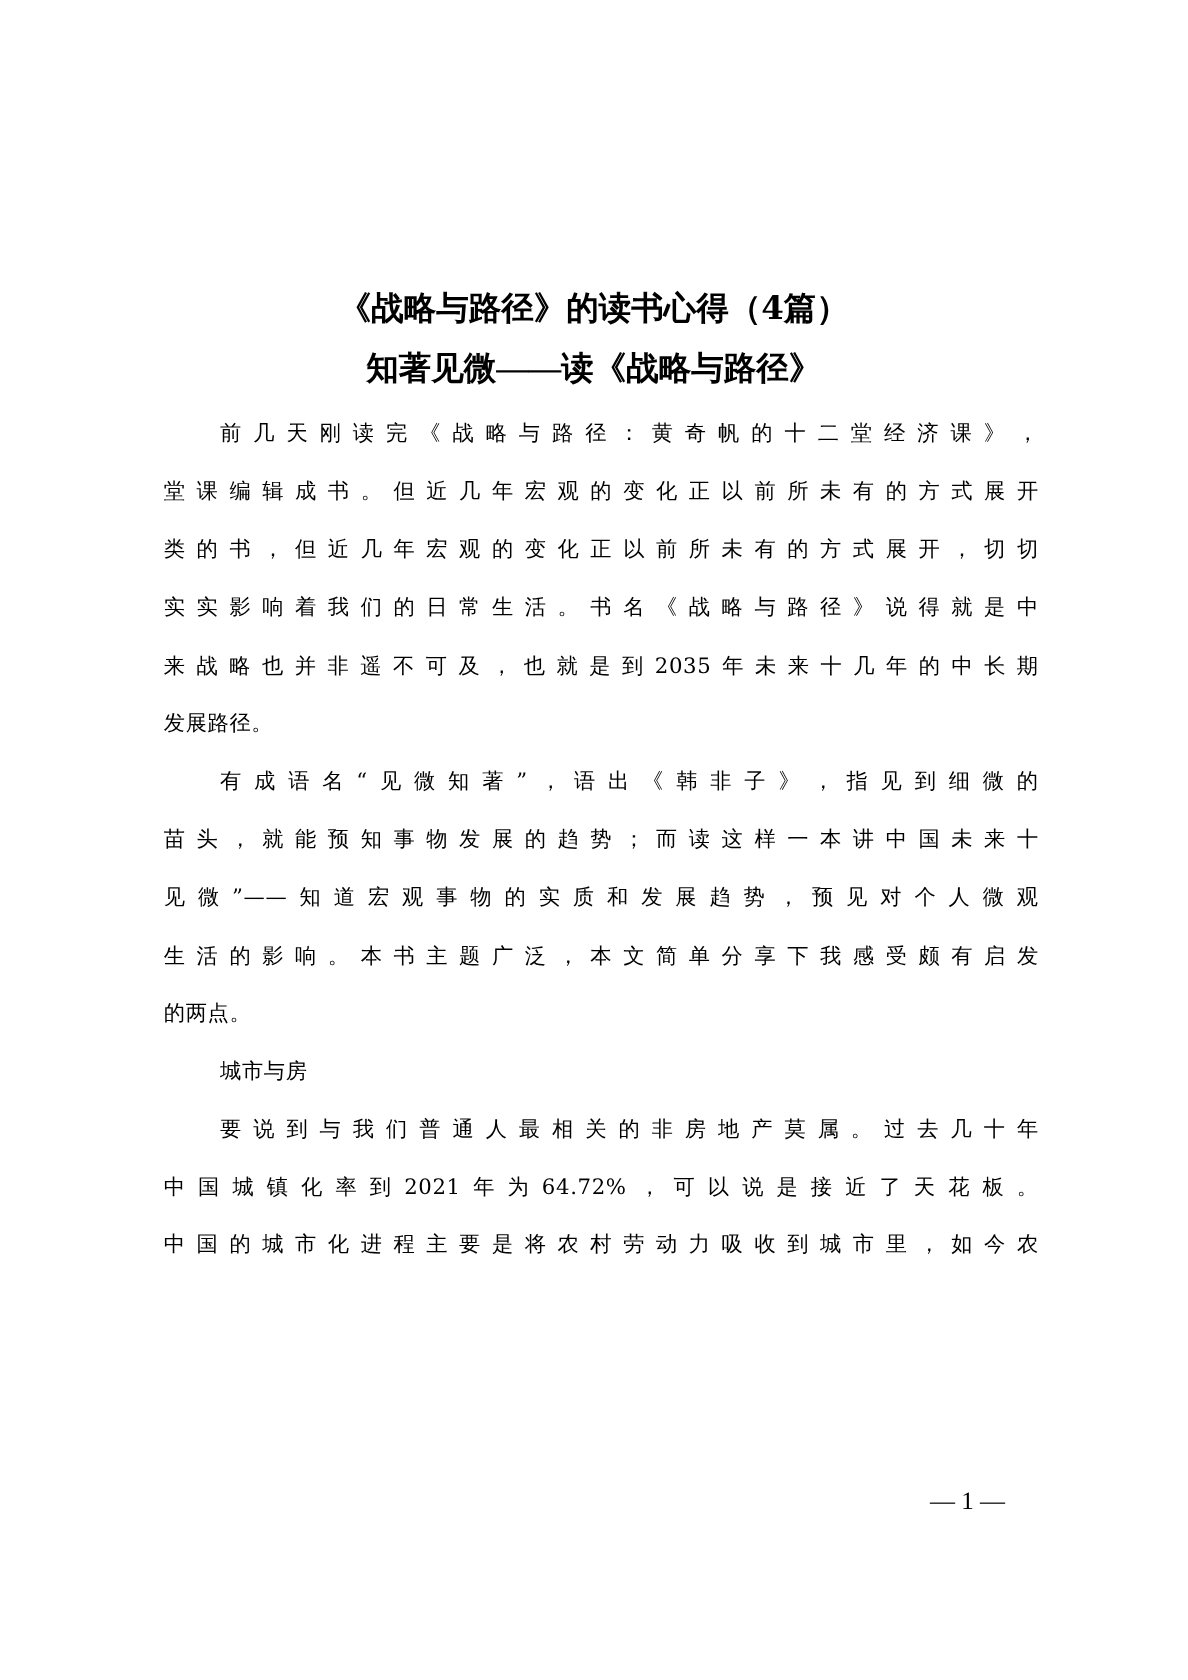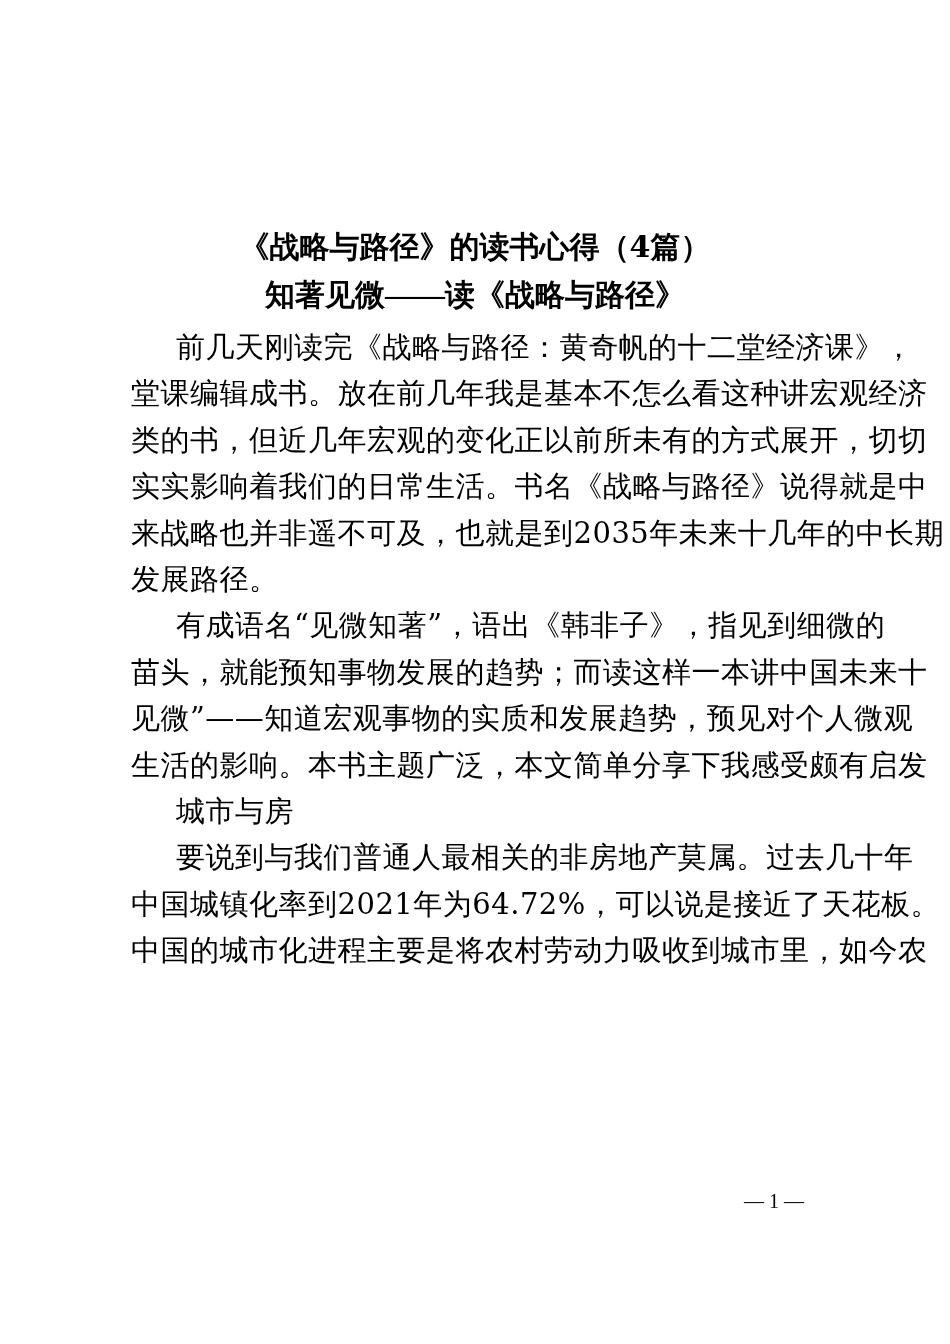--- a/index.html
+++ b/index.html
@@ -1,45 +1,46 @@
 <!DOCTYPE html>
 <html><head>
   <meta charset="utf-8">
   <style>
     html, body { margin:0; padding:0; background:#ffffff; }
     body { width:950px; height:1344px; position:relative; overflow:hidden;
       font-family: "DejaVu Serif", "Liberation Serif", serif; color:#000; }
     .title { position:absolute; left:0; width:950px; text-align:center;
-      font-weight:bold; font-size:30px; line-height:30px; }
+      font-weight:bold; font-size:26px; line-height:30px; }
     .t1 { top:232px; }
     .t2 { top:280px;font-family:Liberation Serif, serif; }
     .body { position:absolute; left:131px; top:324px; width:700px; }
-    .line { height:46.4px; line-height:46.4px; font-size:29px; white-space:nowrap;
+    .line { height:46.4px; line-height:46.4px; font-size:17px; white-space:nowrap;
       text-align:justify; text-align-last:justify; letter-spacing:0.5px; }
     .line.last { text-align-last:left; }
     .indent { padding-left:45px; }
     .pagenum { position:absolute; top:1190px; left:738px; width:72px; text-align:center;
       font-family:"Liberation Serif", serif; font-size:20px; }
   </style>
 </head>
 <body>
 
 <div class="title t1">《战略与路径》的读书心得（4篇）</div>
 <div class="title t2">知著见微——读《战略与路径》</div>
 
 <div class="body" id="body">
     <div class="line indent">前几天刚读完《战略与路径：黄奇帆的十二堂经济课》，</div>
-    <div class="line">堂课编辑成书。放在前几年我是基本不怎么看这种讲宏观经济</div>
+    <div class="line">堂课编辑成书。但近几年宏观的变化正以前所未有的方式展开</div>
     <div class="line">类的书，但近几年宏观的变化正以前所未有的方式展开，切切</div>
     <div class="line">实实影响着我们的日常生活。书名《战略与路径》说得就是中</div>
     <div class="line">来战略也并非遥不可及，也就是到2035年未来十几年的中长期</div>
     <div class="line last">发展路径。</div>
     <div class="line indent">有成语名“见微知著”，语出《韩非子》，指见到细微的</div>
     <div class="line">苗头，就能预知事物发展的趋势；而读这样一本讲中国未来十</div>
     <div class="line">见微”——知道宏观事物的实质和发展趋势，预见对个人微观</div>
     <div class="line">生活的影响。本书主题广泛，本文简单分享下我感受颇有启发</div>
+    <div class="line last">的两点。</div>
     <div class="line indent last">城市与房</div>
     <div class="line indent">要说到与我们普通人最相关的非房地产莫属。过去几十年</div>
     <div class="line">中国城镇化率到2021年为64.72%，可以说是接近了天花板。</div>
     <div class="line">中国的城市化进程主要是将农村劳动力吸收到城市里，如今农</div>
   </div>
 
 <div class="pagenum">— 1 —</div>
 
 </body></html>

